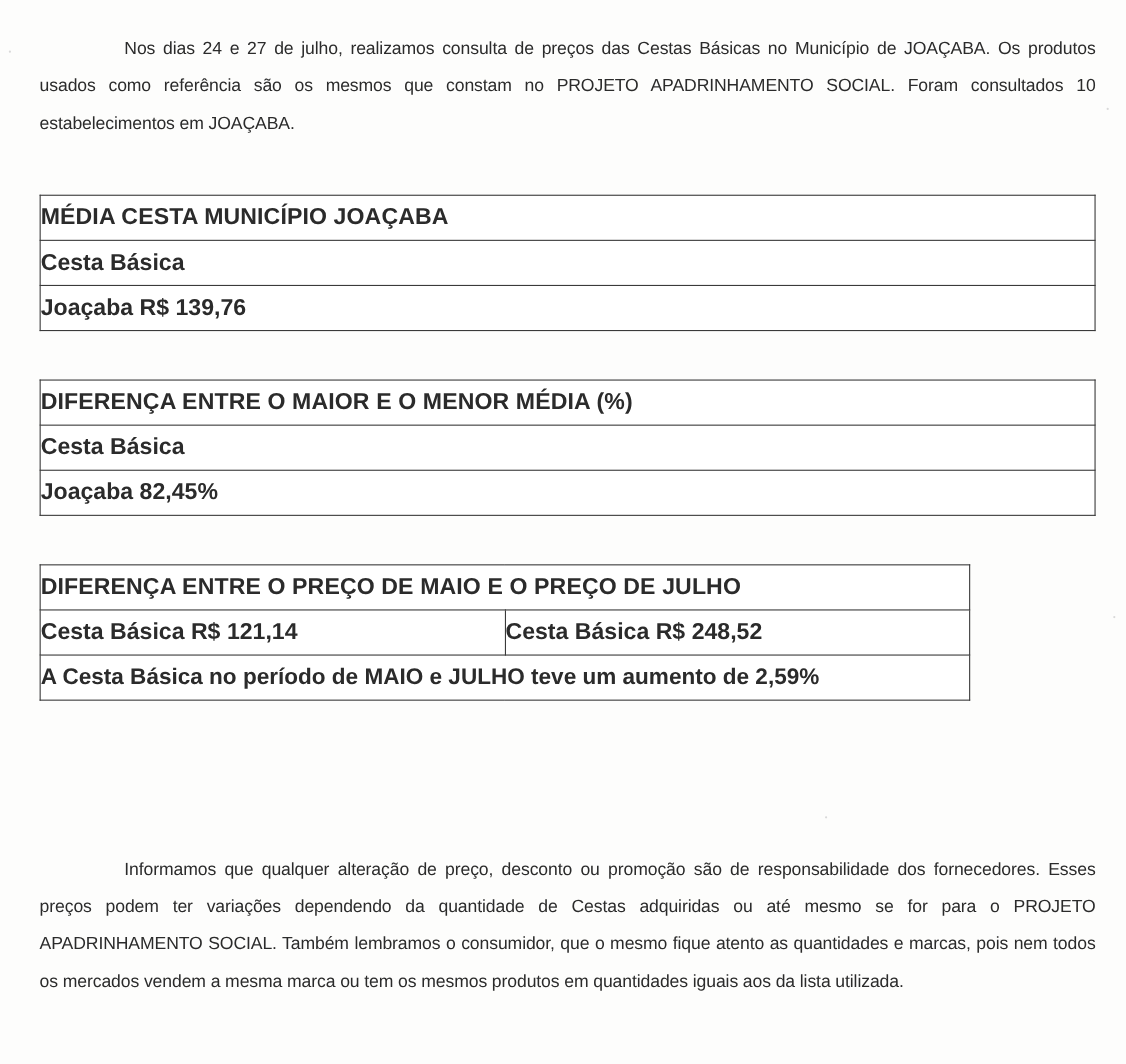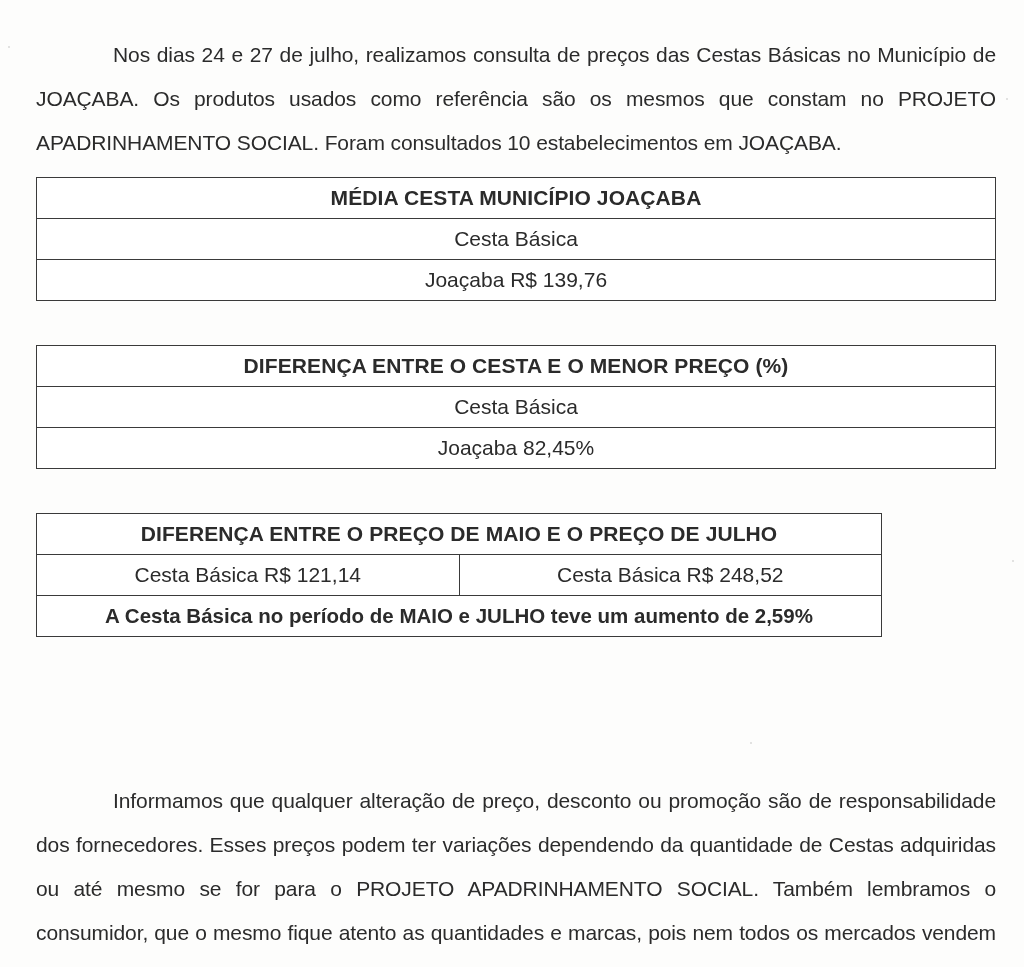--- a/index.html
+++ b/index.html
@@ -18,22 +18,22 @@
     font-family: "Liberation Sans", "DejaVu Sans", sans-serif;
     color: #2b2b2b;
     overflow: hidden;
   }
 
   
   .para {
     position: absolute;
     left: 36px;
     width: 960px;
-    font-size: 21px;
-    line-height: 44px;
+    font-size: 16px;
+    line-height: 34px;
     text-align: justify;
     text-justify: inter-word;
     color: #2b2b2b;
     letter-spacing: -0.1px;
     -webkit-font-smoothing: antialiased;
   }
   .para::first-line {
     
   }
   .para.indent {
@@ -46,37 +46,36 @@
 
   
   .tbl {
     position: absolute;
     border-collapse: collapse;
     table-layout: fixed;
     background: #ffffff;
   }
   .tbl td {
     border: 1.6px solid #3a3a3a;
-    padding: 3px 16px;
-    text-align: center;
+    padding: 3px 0;
     vertical-align: middle;
     font-size: 21px;
     line-height: 26px;
     color: #2b2b2b;
     background: #ffffff;
   }
   .tbl td.hd {
     font-weight: bold;
     letter-spacing: 0.1px;
   }
   .tbl td.sub {
-    font-weight: normal;
+    font-weight: bold;
   }
   .tbl td.val {
-    font-weight: normal;
+    font-weight: bold;
   }
   .tbl td.bold-row {
     font-weight: bold;
     font-size: 20.5px;
     margin-left: 12px;
   }
 
   #table-media      { left: 36px; top: 177px;  width: 960px; }
   #table-diferenca  { left: 36px; top: 345px;  width: 960px; }
   #table-maio-julho { left: 36px; top: 513px;  width: 846px; }
@@ -111,21 +110,21 @@
       </tr>
       <tr>
         <td class="val">Joaçaba R$ 139,76</td>
       </tr>
     </tbody>
   </table>
 
   <table class="tbl" id="table-diferenca">
     <tbody>
       <tr>
-        <td class="hd">DIFERENÇA ENTRE O CESTA E O MENOR PREÇO (%)</td>
+        <td class="hd">DIFERENÇA ENTRE O MAIOR E O MENOR MÉDIA (%)</td>
       </tr>
       <tr>
         <td class="sub">Cesta Básica</td>
       </tr>
       <tr>
         <td class="val">Joaçaba 82,45%</td>
       </tr>
     </tbody>
   </table>
 

